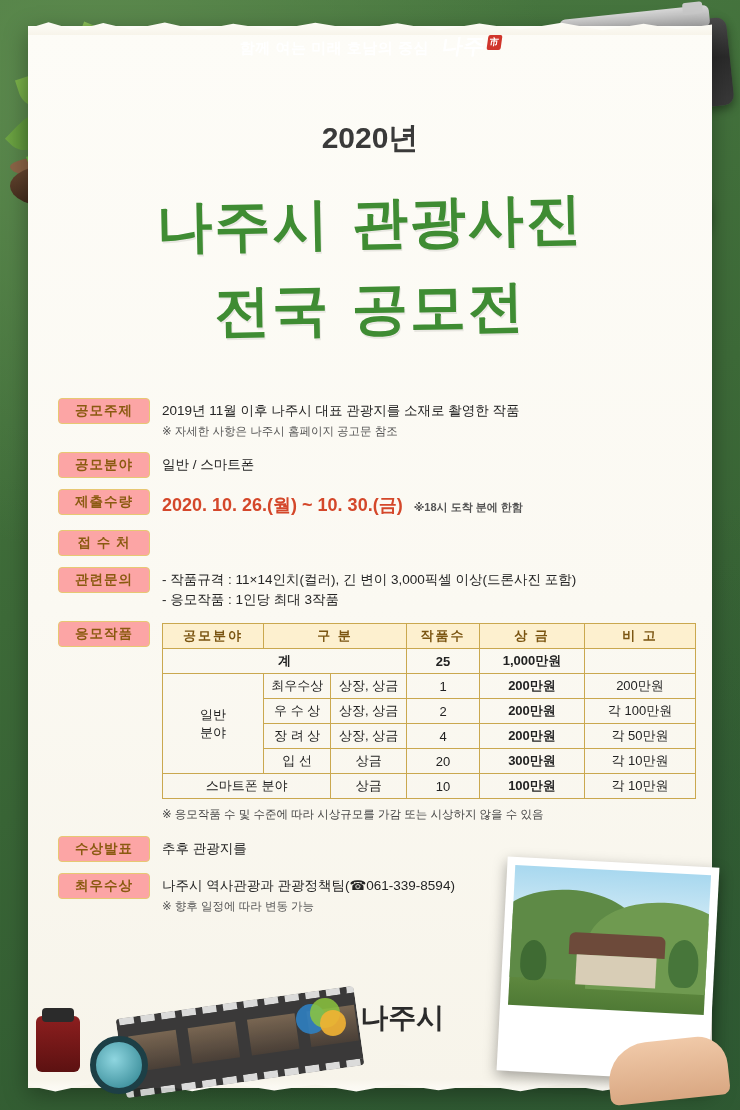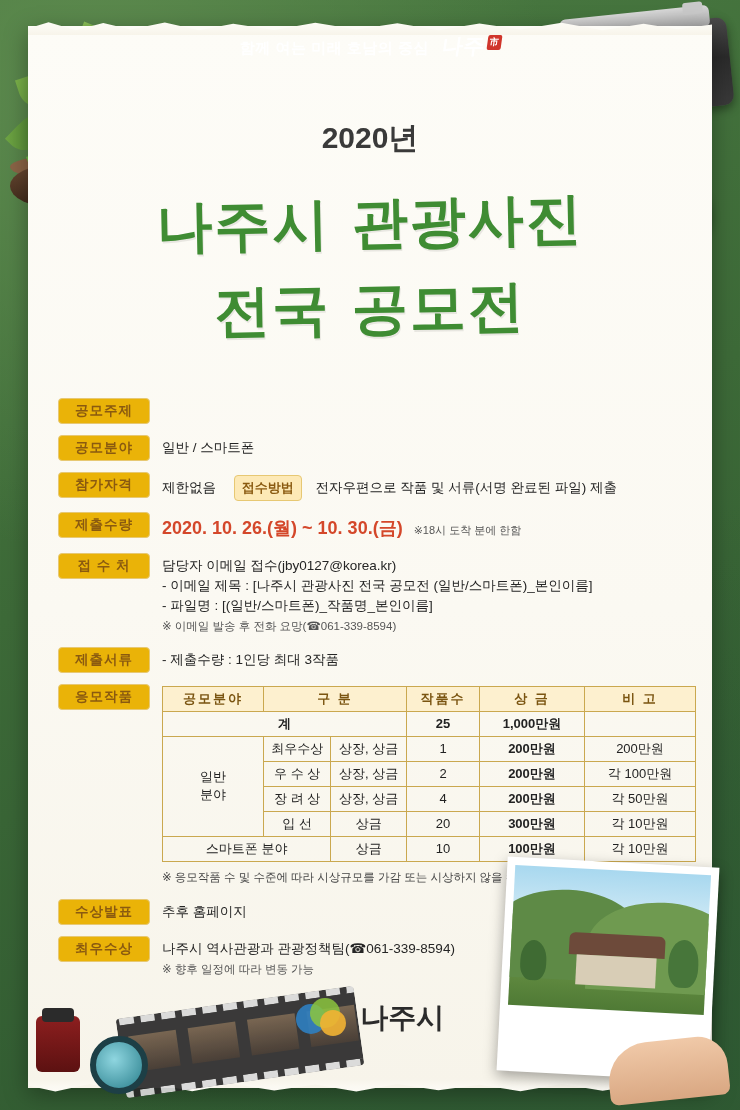--- a/index.html
+++ b/index.html
@@ -83,29 +83,29 @@
      font-family:"DejaVu Sans","Liberation Sans",sans-serif;letter-spacing:2px;
      text-shadow:1px 2px 0 rgba(0,0,0,.08);}
   .title1{top:186px;font-size:56px;transform:rotate(-1.2deg);}
   .title2{top:272px;font-size:56px;transform:rotate(-1deg);}
 
   
   .content{position:absolute;left:58px;top:398px;width:624px;}
   .row{display:flex;align-items:flex-start;margin-bottom:11px;}
   .tag{
     flex:0 0 auto;min-width:76px;text-align:center;
-    background:#eab308;border:1px solid #e7c873;border-radius:4px;
+    background:#fca5a5;border:1px solid #e7c873;border-radius:4px;
     color:#8a5a10;font-weight:bold;font-size:13.5px;padding:3px 7px;margin-right:12px;
     letter-spacing:1px;
   }
   .val{font-size:13.5px;color:#252525;line-height:1.5;padding-top:3px;}
   .val .sub{display:block;font-size:11.5px;color:#555;margin-top:2px;}
   .val .line{display:block;}
   .period{color:#d4472a;font-weight:bold;font-size:18px;}
-  .period .note{color:#555;font-weight:normal;font-size:11px;margin-left:6px;}
+  .period .note{color:#555;font-weight:bold;font-size:11px;margin-left:6px;}
   .inline-tag{display:inline-block;background:#fde9b6;border:1px solid #e7c873;border-radius:4px;color:#8a5a10;font-weight:bold;font-size:13px;padding:2px 7px;margin:0 10px 0 14px;}
 
   
   .tablewrap{margin-top:2px;}
   table{border-collapse:collapse;width:534px;font-size:13px;}
   th,td{border:1px solid #caa84f;padding:3px 4px;text-align:center;color:#222;}
   thead th{background:#fdf0cf;color:#7a5410;font-weight:bold;letter-spacing:2px;}
   td.total{font-weight:bold;}
   .price{font-weight:bold;}
   .note-small{font-size:11.5px;color:#444;margin-top:8px;}
@@ -161,58 +161,49 @@
 </div>
 
 <div class="year">2020년</div>
 <div class="title1">나주시 관광사진</div>
 <div class="title2">전국 공모전</div>
 
 <div class="content">
 
   <div class="row">
     <div class="tag">공모주제</div>
+    <div class="val">
+      <span class="line">2019년 11월 이후 나주시 대표 관광지를 소재로 촬영한 작품</span>
+      <span class="sub">※ 자세한 사항은 나주시 홈페이지 공고문 참조</span>
+    </div>
   </div>
 
   <div class="row">
     <div class="tag">공모분야</div>
     <div class="val">일반 / 스마트폰</div>
   </div>
 
-  <div class="row">
-    <div class="tag">참가자격</div>
-    <div class="val">
-      <span>제한없음</span>
-      <span class="inline-tag">접수방법</span>
-      <span>전자우편으로 작품 및 서류(서명 완료된 파일) 제출</span>
-    </div>
-  </div>
 
   <div class="row">
     <div class="tag">제출수량</div>
     <div class="val period">
       <span>2020. 10. 26.(월) ~ 10. 30.(금)</span>
       <span class="note">※18시 도착 분에 한함</span>
     </div>
   </div>
 
   <div class="row">
     <div class="tag">접 수 처</div>
+  </div>
+
+  <div class="row">
+    <div class="tag">관련문의</div>
     <div class="val">
-      <span class="line">담당자 이메일 접수(jby0127@korea.kr)</span>
-      <span class="line">- 이메일 제목 : [나주시 관광사진 전국 공모전 (일반/스마트폰)_본인이름]</span>
-      <span class="line">- 파일명 : [(일반/스마트폰)_작품명_본인이름]</span>
-      <span class="sub">※ 이메일 발송 후 전화 요망(☎061-339-8594)</span>
-    </div>
-  </div>
-
-  <div class="row">
-    <div class="tag">제출서류</div>
-    <div class="val">
-      <span class="line">- 제출수량 : 1인당 최대 3작품</span>
+      <span class="line">- 작품규격 : 11×14인치(컬러), 긴 변이 3,000픽셀 이상(드론사진 포함)</span>
+      <span class="line">- 응모작품 : 1인당 최대 3작품</span>
     </div>
   </div>
 
   <div class="row">
     <div class="tag">응모작품</div>
     <div class="tablewrap">
       <table>
         <thead>
           <tr>
             <th style="width:92px">공모분야</th>
@@ -266,21 +257,21 @@
             <td>각 10만원</td>
           </tr>
         </tbody>
       </table>
       <div class="note-small">※ 응모작품 수 및 수준에 따라 시상규모를 가감 또는 시상하지 않을 수 있음</div>
     </div>
   </div>
 
   <div class="row" style="margin-top:14px">
     <div class="tag">수상발표</div>
-    <div class="val">추후 홈페이지</div>
+    <div class="val">추후 관광지를</div>
   </div>
 
   <div class="row">
     <div class="tag">최우수상</div>
     <div class="val">
       <span class="line">나주시 역사관광과 관광정책팀(☎061-339-8594)</span>
       <span class="sub">※ 향후 일정에 따라 변동 가능</span>
     </div>
   </div>
 

